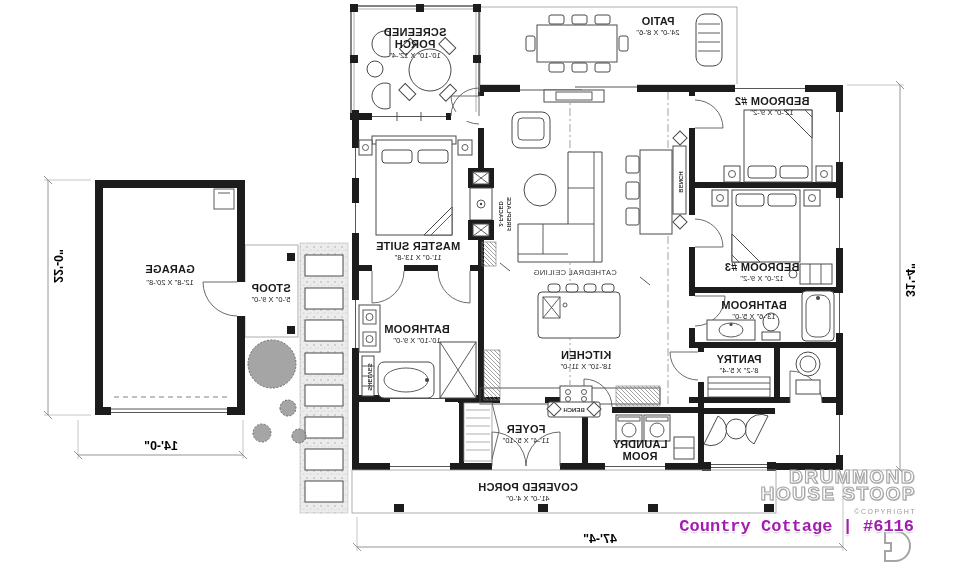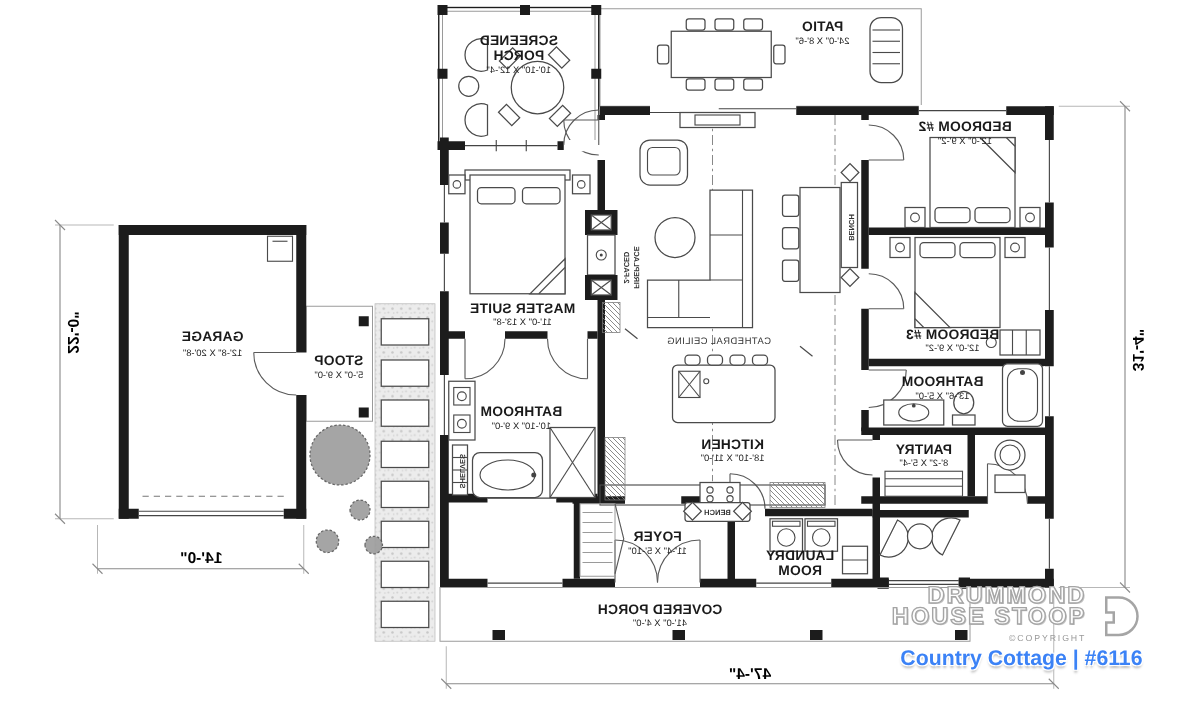--- a/index.html
+++ b/index.html
@@ -18,28 +18,28 @@
   .ext{fill:none;stroke:#adadad;stroke-width:0.7;}
   .dash{fill:none;stroke:#888;stroke-width:0.8;stroke-dasharray:8 3 2 3;}
   .gdash{fill:none;stroke:#777;stroke-width:0.9;stroke-dasharray:5 4;}
   .lbl{font:bold 11px "Liberation Sans",sans-serif;fill:#1a1a1a;text-anchor:middle;letter-spacing:.2px;}
   .dims{font:7.5px "Liberation Sans",sans-serif;fill:#222;text-anchor:middle;}
   .tiny{font:bold 6px "Liberation Sans",sans-serif;fill:#333;text-anchor:middle;}
   .note{font:7.5px "Liberation Sans",sans-serif;fill:#333;text-anchor:middle;letter-spacing:.4px;}
   .dimtxt{font:bold 12.5px "Liberation Sans",sans-serif;fill:#000;text-anchor:middle;}
   .bush{fill:#9c9c9c;stroke:#555;stroke-width:1;stroke-dasharray:2 1.5;opacity:.9;}
   
-  .branding{position:absolute;top:468px;right:44px;display:flex;align-items:center;gap:7px;}
+  .branding{position:absolute;top:468px;right:44px;display:flex;align-items:flex-end;gap:7px;flex-direction:column;}
   .logo-text{text-align:right;line-height:17px;}
   .logo-line{font-weight:bold;font-size:19px;letter-spacing:1.5px;color:#fdfdfd;
     -webkit-text-stroke:1.1px #a5a5a5;
     text-shadow:1px 1px 0 #c9c9c9;}
   .copyright{font-size:7px;letter-spacing:1.5px;color:#9a9a9a;margin-top:1px;}
-  .plan-title{position:absolute;top:517px;right:46px;font-weight:bold;font-size:17px;color:#3b82f6;
-    text-shadow:-1px -1px 0 #fff,1px -1px 0 #fff,-1px 1px 0 #fff,1px 1px 0 #fff,0 2px 2px #bbb;}
+  .plan-title{position:absolute;top:517px;right:46px;font-weight:bold;font-size:17px;color:#a21caf;
+    text-shadow:-1px -1px 0 #fff,1px -1px 0 #fff,-1px 1px 0 #fff,1px 1px 0 #fff,0 2px 2px #bbb;font-family:Liberation Mono, monospace;}
 </style>
 </head>
 <body>
 
 <div class="stage">
 
 <svg class="plan-svg" width="960" height="569" viewBox="0 0 960 569">
   <defs>
     <pattern id="hatch" width="4" height="4" patternUnits="userSpaceOnUse">
       <path d="M0 4 L4 0" stroke="#7a7a7a" stroke-width="0.7"></path>

